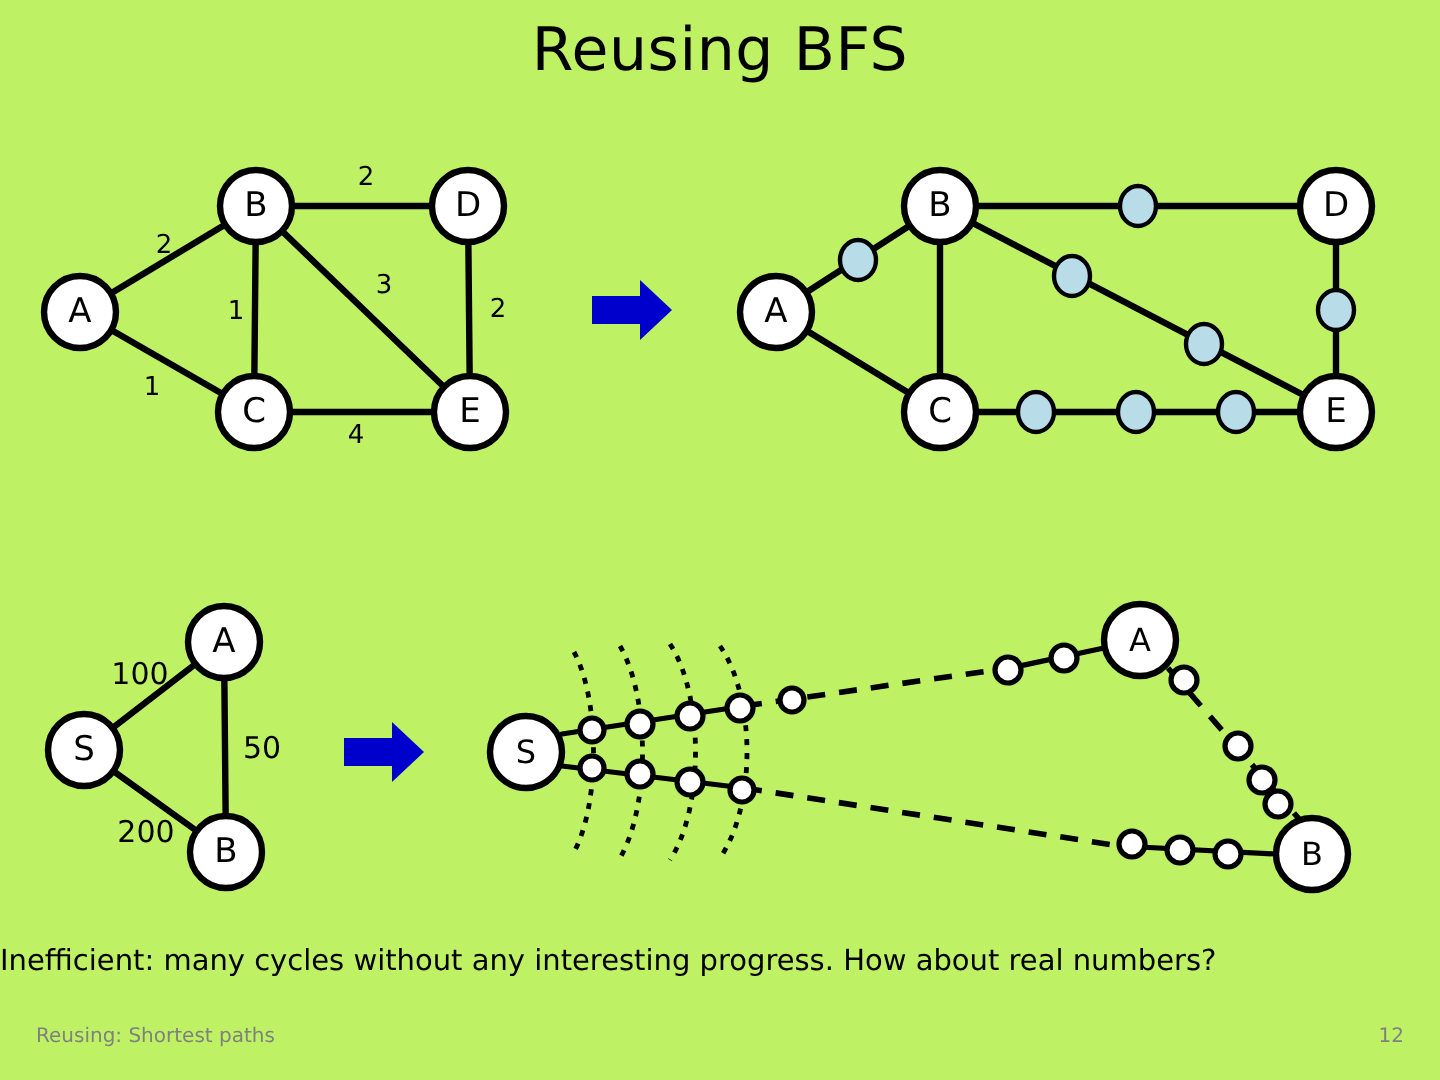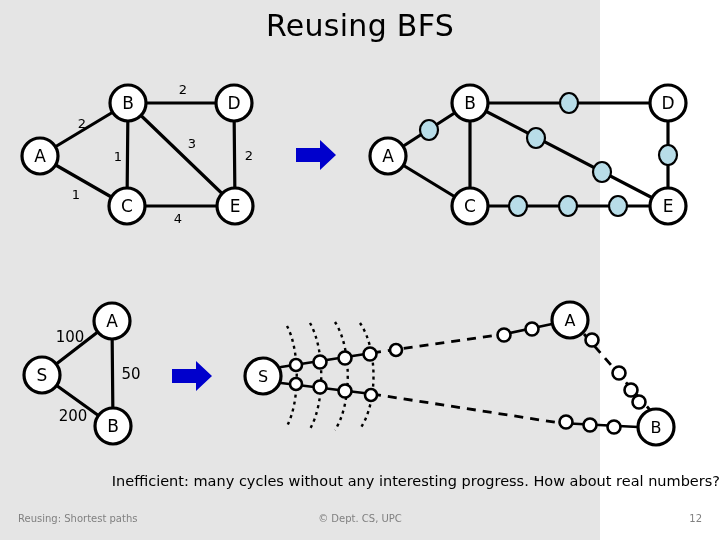--- a/index.html
+++ b/index.html
@@ -11,23 +11,23 @@
     width: 720px;
     height: 540px;
     position: relative;
     overflow: hidden;
     font-family: "DejaVu Sans", sans-serif;
     color: #000000;
   }
   #slide {
     position: absolute;
     left: 0; top: 0;
-    width: 600px;
+    width: 720px;
     height: 540px;
-    background: #e5e5e5;
+    background: #bef264;
   }
   #title {
     position: absolute;
     left: 0;
     top: 8px;
     width: 720px;
     text-align: center;
     font-size: 30px;
     font-weight: normal;
     letter-spacing: 0.3px;
@@ -37,21 +37,21 @@
   .figure {
     position: absolute;
   }
   #fig-top { left: 0px; top: 60px; width: 720px; height: 190px; }
   #fig-bottom { left: 0px; top: 290px; width: 720px; height: 170px; }
   #caption {
     position: absolute;
     left: 0;
     top: 473px;
     width: 720px;
-    text-align: right;
+    text-align: left;
     font-size: 14.5px;
     font-family: "DejaVu Sans", sans-serif;
     color: #000000;
   }
   #footer {
     position: absolute;
     left: 0;
     top: 513px;
     width: 720px;
     height: 20px;
@@ -312,17 +312,16 @@
           <text class="node-label-small" x="656" y="137">B</text>
         </g>
       </g>
     </svg>
   </div>
 
   <div id="caption">Inefficient: many cycles without any interesting progress. How about real numbers?</div>
 
   <div id="footer">
     <span class="f-left">Reusing: Shortest paths</span>
-    <span class="f-center">© Dept. CS, UPC</span>
     <span class="f-right">12</span>
   </div>
 
 </div>
 
 </body></html>

